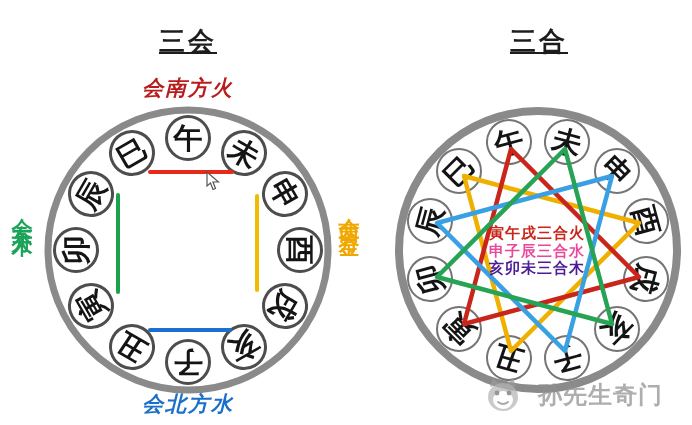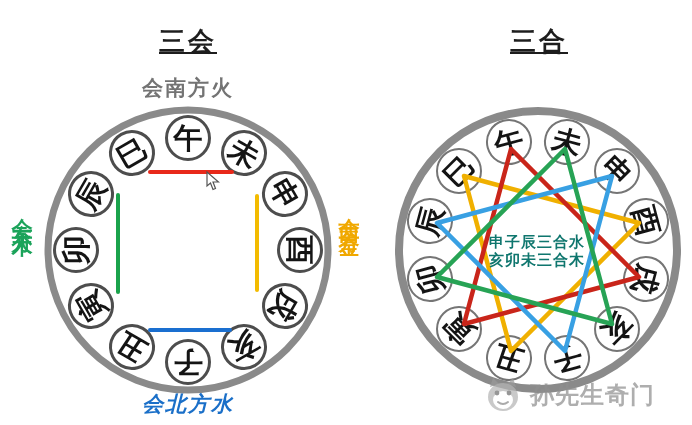--- a/index.html
+++ b/index.html
@@ -7,21 +7,21 @@
     width:692px;height:425px;position:relative;background:#ffffff;
     font-family:"Liberation Sans",sans-serif;overflow:hidden;
   }
   .title{
     position:absolute;width:290px;text-align:center;
     font-size:26px;font-weight:800;color:#1d1d1d;letter-spacing:3px;
   }
   .dir-label{position:absolute;font-size:21px;font-weight:800;letter-spacing:2px;}
   .dir-label.h{width:290px;text-align:center;}
   .dir-label.v{writing-mode:vertical-rl;letter-spacing:6px;line-height:23px;}
-  .lbl-south{color:#737373;}
+  .lbl-south{color:#b91c1c;font-style:italic;}
   .lbl-east{color:#1ba35a;}
   .lbl-west{color:#f0a800;}
   .lbl-north{color:#1a6fc8;}
   .wheel{position:absolute;width:290px;height:290px;}
   .wheel svg.ring{position:absolute;left:0;top:0;z-index:1;}
   .branch{
     position:absolute;width:46px;height:46px;box-sizing:border-box;
     border-radius:50%;background:#fff;z-index:2;
     display:flex;align-items:center;justify-content:center;
   }
@@ -31,29 +31,29 @@
     display:block;font-family:"DejaVu Serif",serif;font-weight:bold;
     font-size:29px;line-height:29px;color:#141414;
   }
   .wheel svg.overlay{position:absolute;left:0;top:0;z-index:3;}
   .legend{
     position:absolute;left:50%;top:50%;transform:translate(-52%,-51%);
     z-index:4;text-align:center;white-space:nowrap;
   }
   .legend div{font-size:15px;font-weight:800;line-height:17.5px;letter-spacing:1px;}
   .lg-fire{color:#c9251a;}
-  .lg-water{color:#0f766e;text-align:right;}
+  .lg-water{color:#ec4899;text-align:right;}
   .lg-metal{color:#c9991d;}
-  .lg-wood{color:#0f766e;}
+  .lg-wood{color:#4c1d95;}
   .watermark{
     position:absolute;left:484px;top:377px;z-index:6;
     display:flex;align-items:center;opacity:0.72;
   }
   .watermark .wm-text{
-    font-size:24px;font-weight:800;color:#8f8f8f;letter-spacing:1px;margin-left:8px;
+    font-size:24px;font-weight:800;color:#8f8f8f;letter-spacing:1px;margin-left:16px;
   }
   .cursor{position:absolute;left:206px;top:171px;z-index:7;}
 </style>
 </head>
 <body>
 
 <div class="title" style="left:43px;top:24px;text-decoration:underline;">三会</div>
 <div class="dir-label h lbl-south" style="left:43px;top:74px;">会南方火</div>
 <div class="dir-label v lbl-east" style="left:11px;top:201px;">会东方木</div>
 <div class="dir-label v lbl-west" style="left:338px;top:201px;">会西方金</div>
@@ -158,20 +158,21 @@
     </div>
 
   <svg class="overlay" width="290" height="290">
     <polygon points="70,70 245,117 117,245" fill="none" stroke-width="4.5" stroke-linejoin="round" stroke="#f0b000"></polygon>
     <polygon points="117,43 245,171 70,218" fill="none" stroke-width="4.5" stroke-linejoin="round" stroke="#c9251a"></polygon>
     <polygon points="218,70 171,245 43,117" fill="none" stroke-width="4.5" stroke-linejoin="round" stroke="#38a0e3"></polygon>
     <polygon points="171,43 218,218 43,171" fill="none" stroke-width="4.5" stroke-linejoin="round" stroke="#27a355"></polygon>
   </svg>
 
   <div class="legend">
+    <div class="lg-fire">寅午戌三合火</div>
     <div class="lg-water">申子辰三合水</div>
     <div class="lg-wood">亥卯未三合木</div>
   </div>
 </div>
 
 <div class="watermark">
   <svg width="38" height="36" viewBox="0 0 38 36">
     <polygon points="6,10 9,1 15,7" fill="#9a9a9a"></polygon>
     <polygon points="32,10 29,1 23,7" fill="#9a9a9a"></polygon>
     <ellipse cx="19" cy="20" rx="15" ry="14" fill="#b5b5b5"></ellipse>

